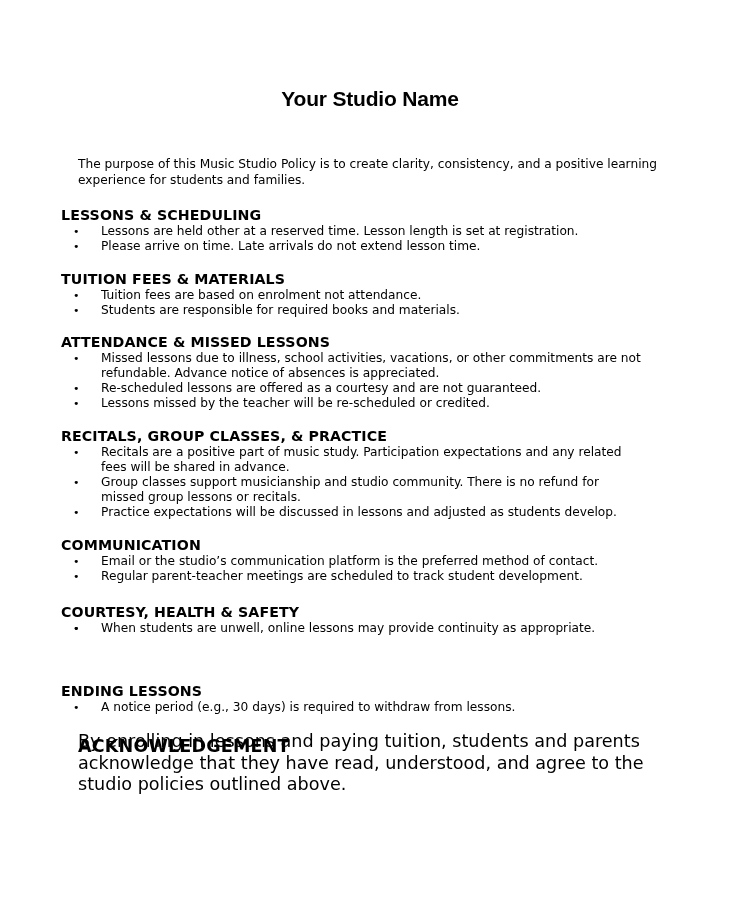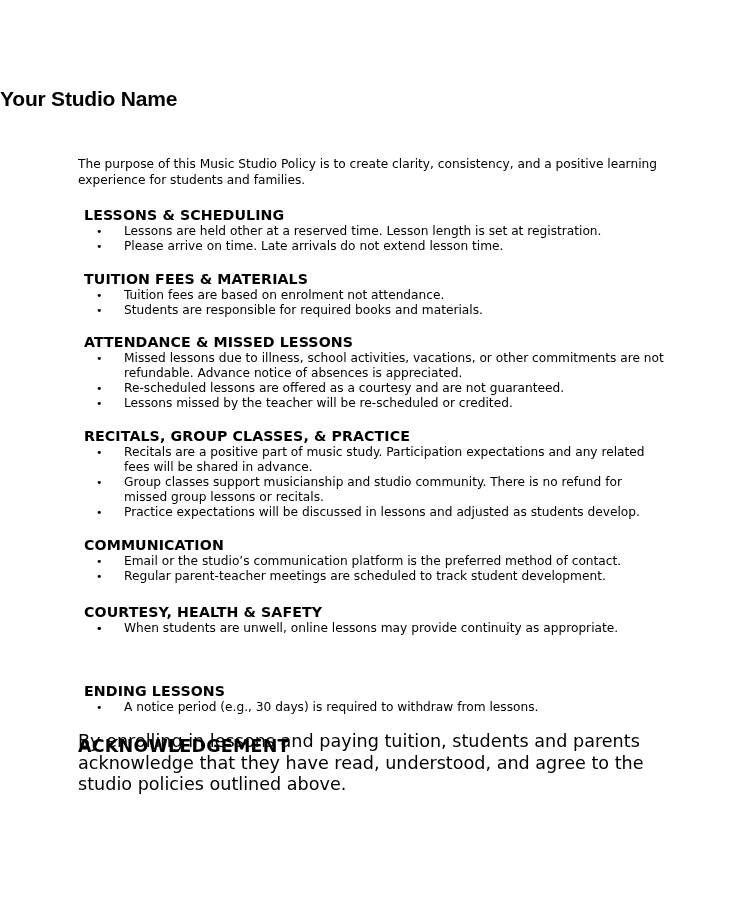--- a/index.html
+++ b/index.html
@@ -1,28 +1,28 @@
 <!DOCTYPE html>
 <html><head>
   <meta charset="utf-8">
   <style>
     html, body { margin: 0; padding: 0; background: #ffffff; }
     body { width: 747px; height: 920px; position: relative; overflow: hidden; color: #000; }
     .page { position: absolute; left: 0; top: 0; width: 747px; height: 920px; background: #fff; }
     .title {
-      position: absolute; left: 0; width: 740px; 
+      position: absolute; left: 0; width: 740px; text-align: center;
       font-family: "Liberation Sans", sans-serif; font-weight: bold; font-size: 21px; letter-spacing: -0.2px;
     }
     #t1 { top: 87px; }
     #t2 { top: 116px; }
     .intro {
       position: absolute; left: 78px; top: 156px; width: 580px;
       font-family: "DejaVu Sans", sans-serif; font-size: 12.2px; line-height: 16px;
     }
-    .section { position: absolute; left: 84px; width: 600px; }
+    .section { position: absolute; left: 61px; width: 600px; }
     .heading {
       font-family: "DejaVu Sans", sans-serif; font-weight: bold; font-size: 14.2px; line-height: 18px;
       letter-spacing: 0.1px; margin: 0;
     }
     ul.bullets { list-style: none; margin: 0; padding: 0; }
     ul.bullets li {
       position: relative; padding-left: 40px; width: 540px;
       font-family: "DejaVu Sans", sans-serif; font-size: 12.2px; line-height: 15px;
     }
     ul.bullets li .dot {

